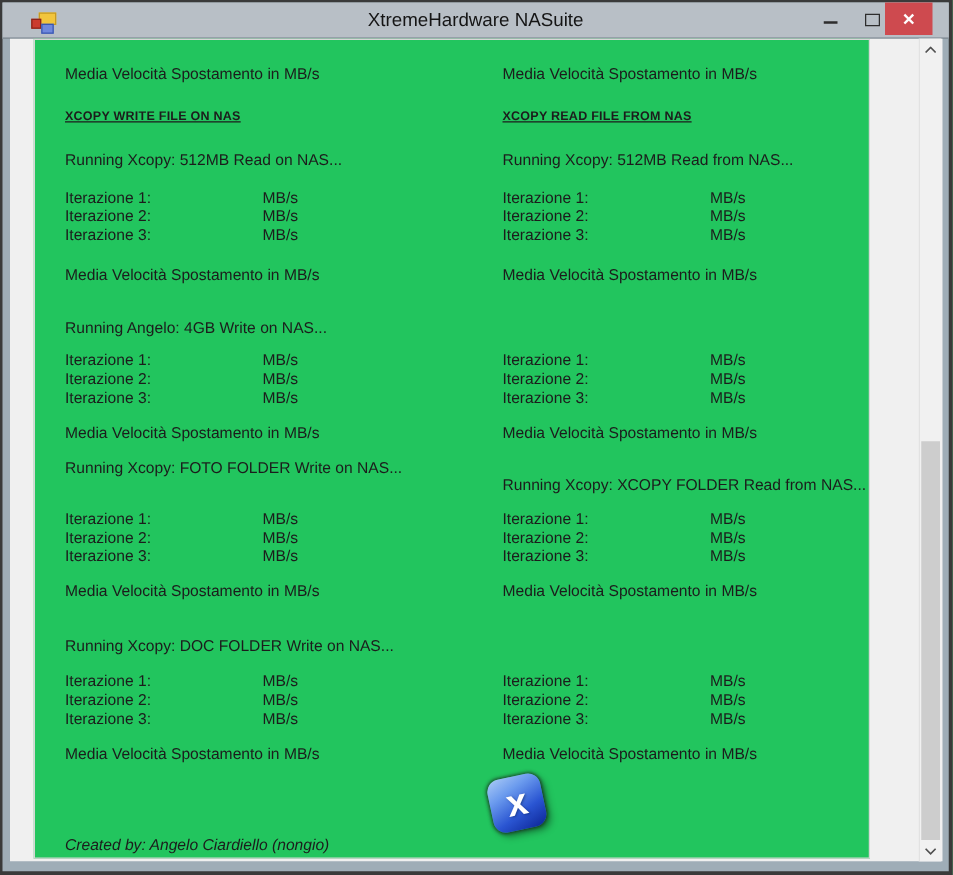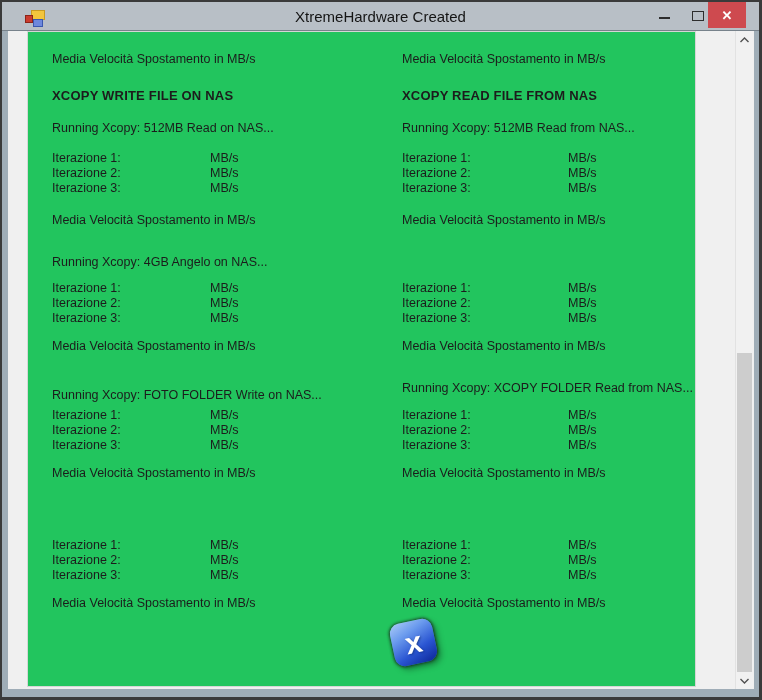--- a/index.html
+++ b/index.html
@@ -14,21 +14,21 @@
   .cap-min{position:absolute;left:647px;top:1px;width:30px;height:26px;display:flex;align-items:center;justify-content:center;}
   .dash{width:11px;height:2px;background:#2d2d2d;margin-top:4px;}
   .cap-max{position:absolute;left:681px;top:1px;width:30px;height:26px;display:flex;align-items:center;justify-content:center;}
   .maxbox{width:10px;height:8px;border:1px solid #2d2d2d;}
   .cap-close{position:absolute;left:706px;top:0px;width:38px;height:26px;background:#ce4a4f;display:flex;align-items:center;justify-content:center;}
   .cap-close span{color:#fff;font-size:13px;font-weight:bold;}
   .client{position:absolute;left:8px;top:31px;width:746px;height:658px;background:#f0f0f0;}
   .panel{position:absolute;left:19px;top:0px;width:669px;height:656px;background:#22c55e;border:1px solid #d6d6d6;box-sizing:border-box;}
   .t{position:absolute;white-space:nowrap;font-size:12.5px;color:#1c1c1c;}
   .cl{left:24px}.cr{left:374px}.ul{left:182px}.ur{left:540px}
-  .b{font-weight:700;font-size:13px;letter-spacing:.2px;}
+  .b{font-weight:700;font-size:10px;letter-spacing:.2px;text-decoration:underline;}
   .it{font-style:italic;}
   .logo{position:absolute;left:364px;top:583px;height:54px;display:flex;align-items:center;gap:12px;}
   .logo-x{width:43px;height:43px;border-radius:10px;transform:rotate(-12deg);
     background:linear-gradient(155deg,#aacaf6 0%,#6b9bee 30%,#2a55d2 65%,#0c2596 100%);
     box-shadow:0 0 3px 1px rgba(25,25,25,.75), 3px 4px 6px rgba(0,0,0,.35);
     display:flex;align-items:center;justify-content:center;}
   .logo-x span{color:#fff;font-size:30px;font-weight:bold;line-height:1;text-shadow:1px 1px 2px rgba(0,30,90,.5);}
   .logo-text{font-size:31px;font-weight:bold;letter-spacing:-1.5px;color:#1b2c68;
     text-shadow:-1px -1px 0 #fff,1px -1px 0 #fff,-1px 1px 0 #fff,1px 1px 0 #fff,3px 4px 3px rgba(70,70,70,.55);}
   .scrollbar{position:absolute;left:727px;top:0;width:17px;height:658px;background:#f1f1f1;border-left:1px solid #e2e2e2;}
@@ -41,21 +41,21 @@
 
 <div class="win">
   <div class="frame"></div>
 
   <div class="titlebar">
     <div class="app-icon">
       <div class="ai-yellow"></div>
       <div class="ai-red"></div>
       <div class="ai-blue"></div>
     </div>
-    <div class="title">XtremeHardware Created</div>
+    <div class="title">XtremeHardware NASuite</div>
     <div class="cap-min">
       <div class="dash"></div>
     </div>
     <div class="cap-max">
       <div class="maxbox"></div>
     </div>
     <div class="cap-close">
       <span>✕</span>
     </div>
   </div>
@@ -68,38 +68,39 @@
 
       <div class="t cl" style="top:89px">Running Xcopy: 512MB Read on NAS...</div>
       <div class="t cl" style="top:119px">Iterazione 1:</div>
       <div class="t ul" style="top:119px">MB/s</div>
       <div class="t cl" style="top:134px">Iterazione 2:</div>
       <div class="t ul" style="top:134px">MB/s</div>
       <div class="t cl" style="top:149px">Iterazione 3:</div>
       <div class="t ul" style="top:149px">MB/s</div>
       <div class="t cl" style="top:181px">Media Velocità Spostamento in MB/s</div>
 
-      <div class="t cl" style="top:223px">Running Xcopy: 4GB Angelo on NAS...</div>
+      <div class="t cl" style="top:223px">Running Angelo: 4GB Write on NAS...</div>
       <div class="t cl" style="top:249px">Iterazione 1:</div>
       <div class="t ul" style="top:249px">MB/s</div>
       <div class="t cl" style="top:264px">Iterazione 2:</div>
       <div class="t ul" style="top:264px">MB/s</div>
       <div class="t cl" style="top:279px">Iterazione 3:</div>
       <div class="t ul" style="top:279px">MB/s</div>
       <div class="t cl" style="top:307px">Media Velocità Spostamento in MB/s</div>
 
-      <div class="t cl" style="top:356px">Running Xcopy: FOTO FOLDER Write on NAS...</div>
+      <div class="t cl" style="top:335px">Running Xcopy: FOTO FOLDER Write on NAS...</div>
       <div class="t cl" style="top:376px">Iterazione 1:</div>
       <div class="t ul" style="top:376px">MB/s</div>
       <div class="t cl" style="top:391px">Iterazione 2:</div>
       <div class="t ul" style="top:391px">MB/s</div>
       <div class="t cl" style="top:406px">Iterazione 3:</div>
       <div class="t ul" style="top:406px">MB/s</div>
       <div class="t cl" style="top:434px">Media Velocità Spostamento in MB/s</div>
 
+      <div class="t cl" style="top:478px">Running Xcopy: DOC FOLDER Write on NAS...</div>
       <div class="t cl" style="top:506px">Iterazione 1:</div>
       <div class="t ul" style="top:506px">MB/s</div>
       <div class="t cl" style="top:521px">Iterazione 2:</div>
       <div class="t ul" style="top:521px">MB/s</div>
       <div class="t cl" style="top:536px">Iterazione 3:</div>
       <div class="t ul" style="top:536px">MB/s</div>
       <div class="t cl" style="top:564px">Media Velocità Spostamento in MB/s</div>
 
       <div class="t cr" style="top:20px">Media Velocità Spostamento in MB/s</div>
       <div class="t cr b" style="top:56px">XCOPY READ FILE FROM NAS</div>
@@ -131,20 +132,21 @@
       <div class="t cr" style="top:434px">Media Velocità Spostamento in MB/s</div>
 
       <div class="t cr" style="top:506px">Iterazione 1:</div>
       <div class="t ur" style="top:506px">MB/s</div>
       <div class="t cr" style="top:521px">Iterazione 2:</div>
       <div class="t ur" style="top:521px">MB/s</div>
       <div class="t cr" style="top:536px">Iterazione 3:</div>
       <div class="t ur" style="top:536px">MB/s</div>
       <div class="t cr" style="top:564px">Media Velocità Spostamento in MB/s</div>
 
+      <div class="t cl it" style="top:637px">Created by: Angelo Ciardiello (nongio)</div>
 
       <div class="logo">
         <div class="logo-x">
           <span>x</span>
         </div>
       </div>
     </div>
 
     <div class="scrollbar">
       <div class="sb-btn sb-up">

